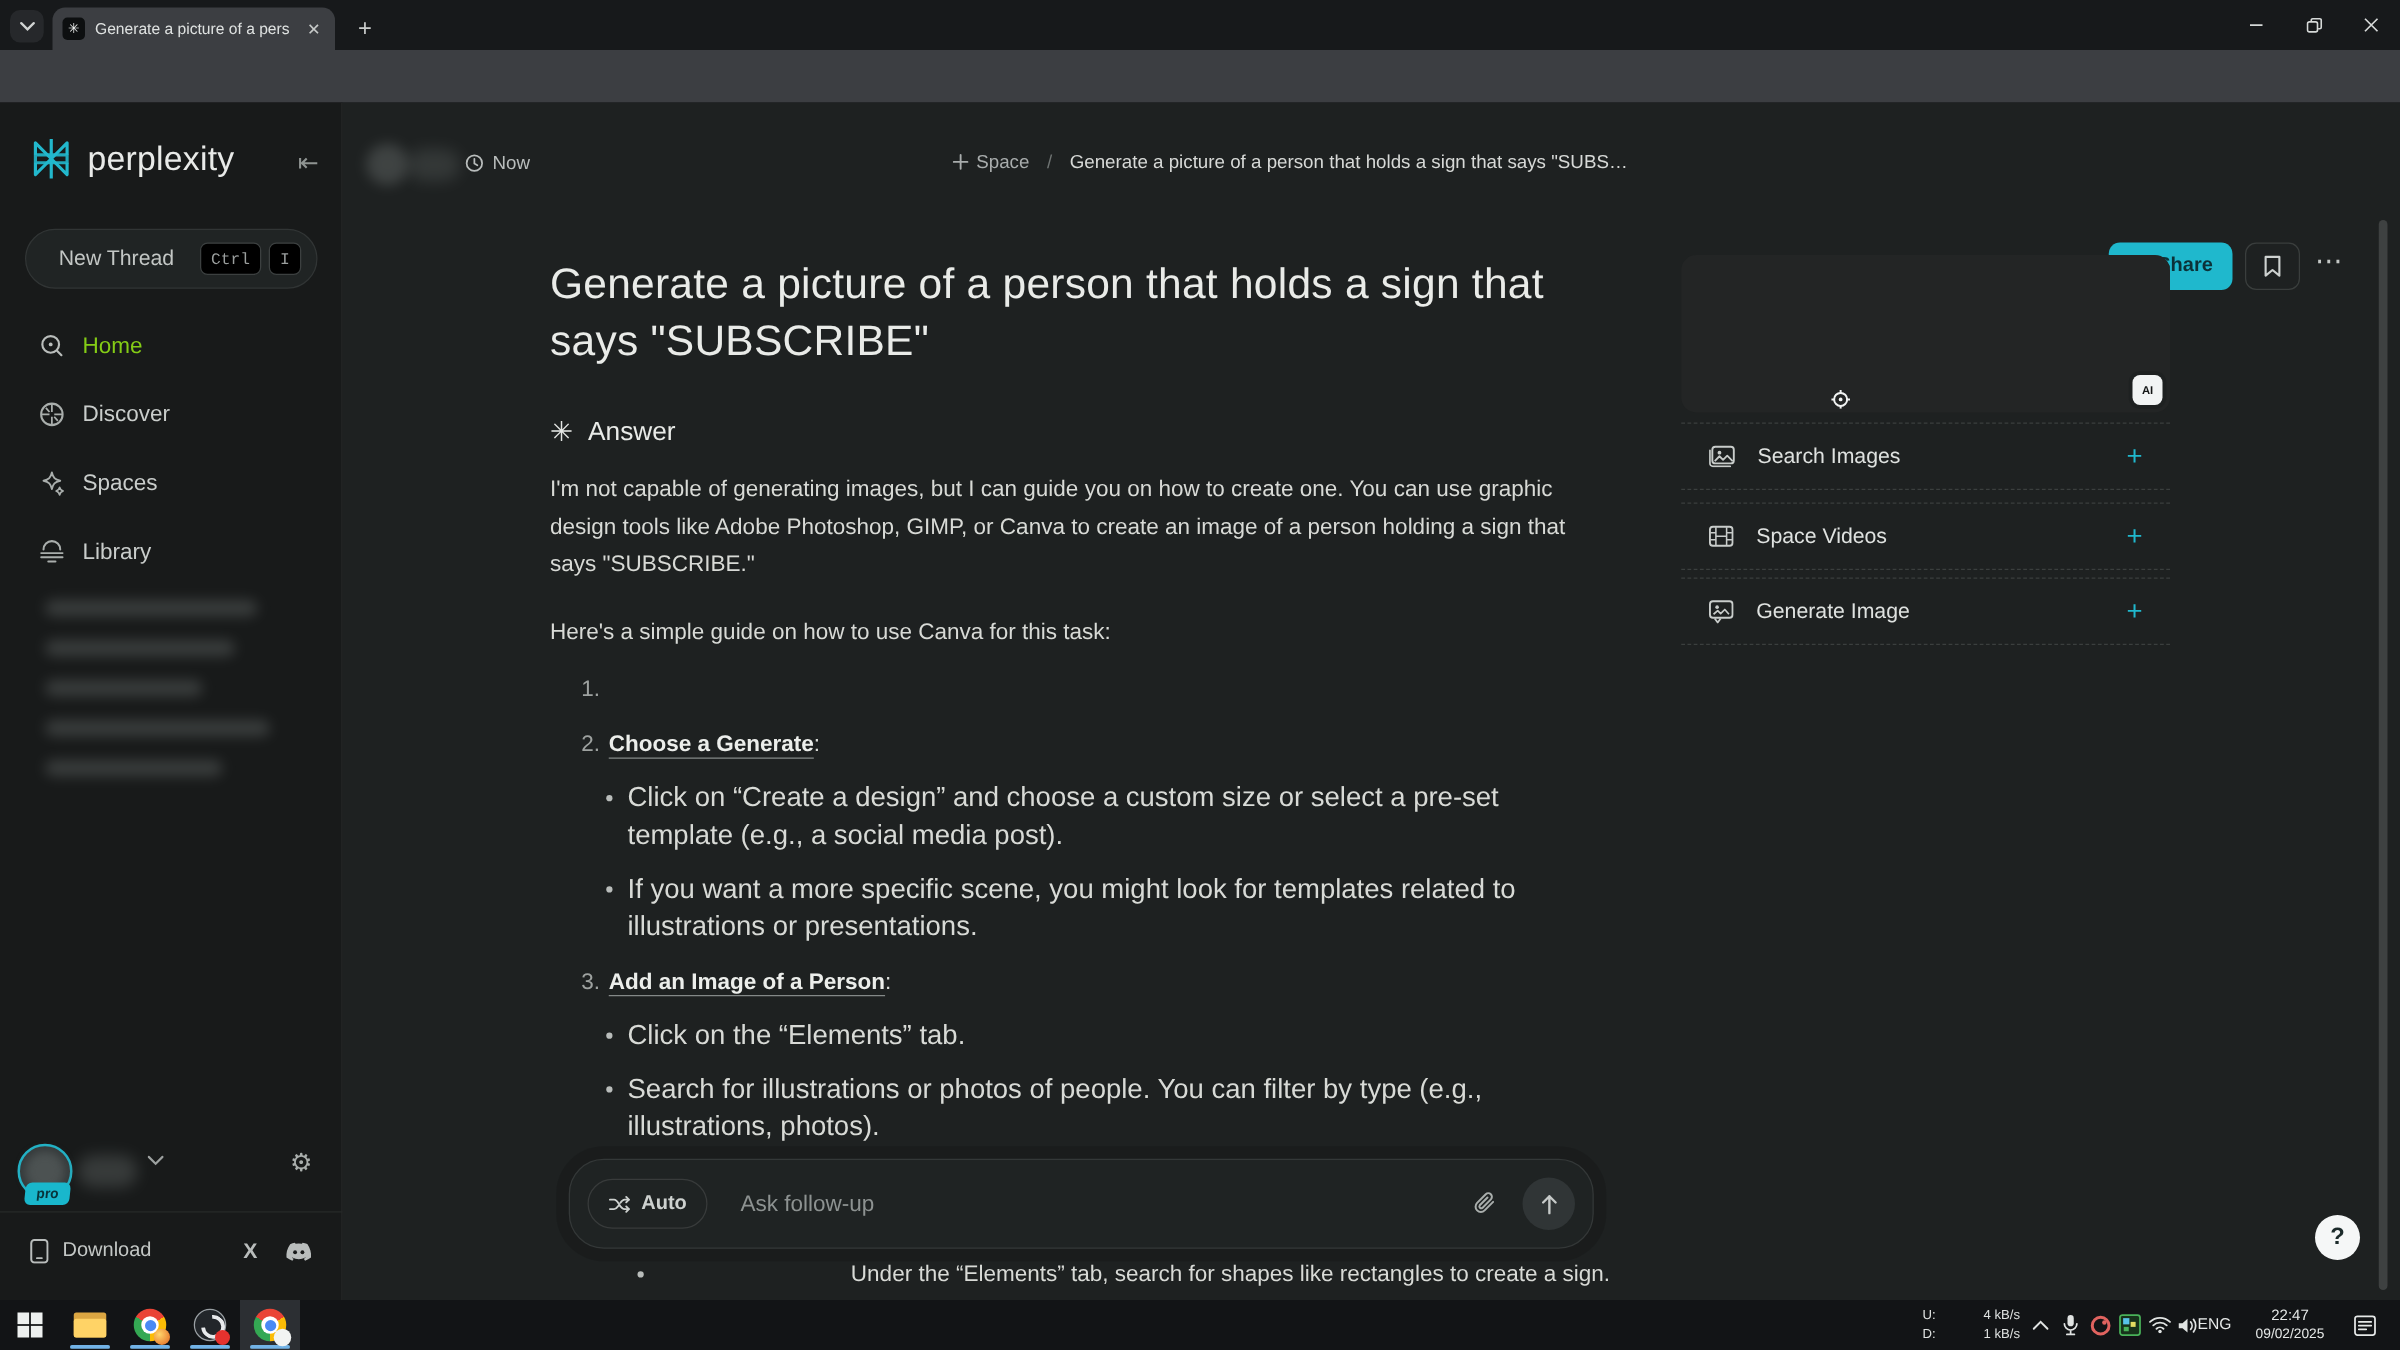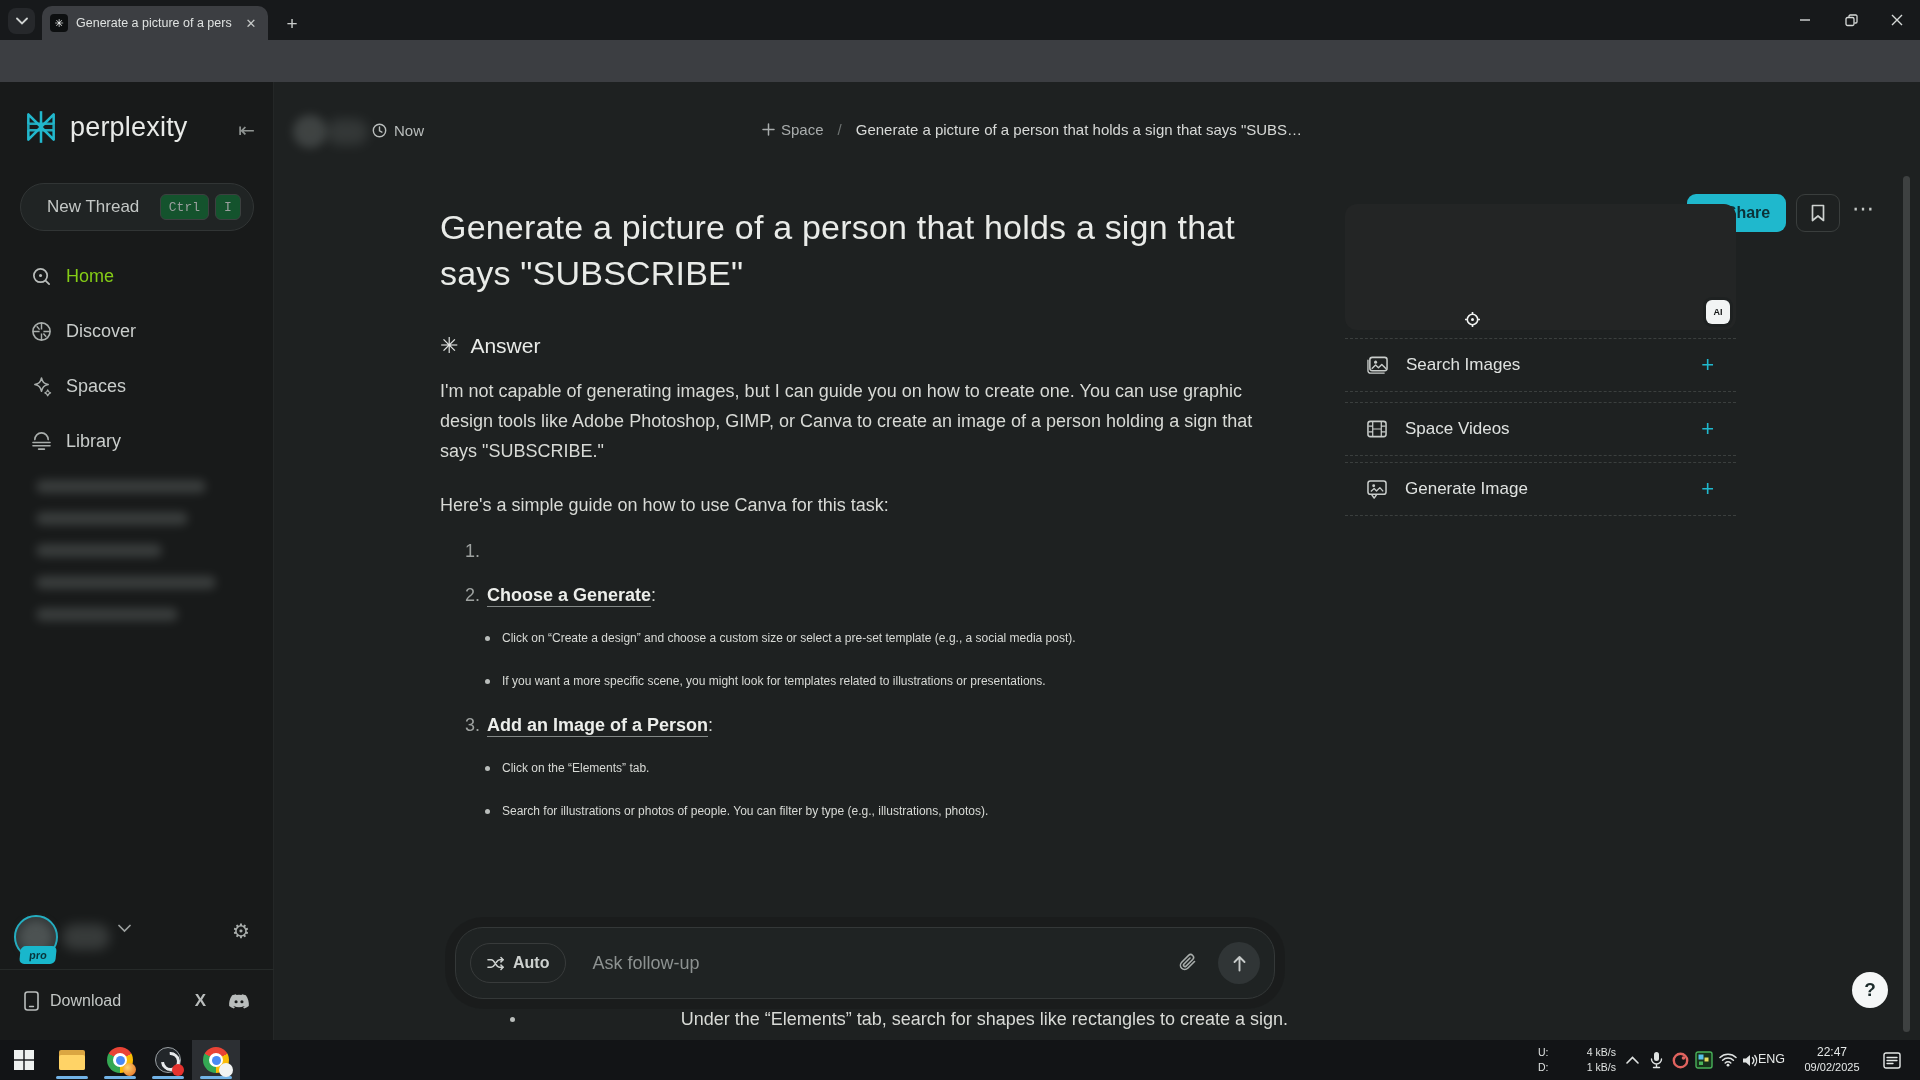--- a/index.html
+++ b/index.html
@@ -36,21 +36,21 @@
   .page { position:absolute; left:0; top:82px; width:1920px; height:958px; background:#1e2121; overflow:hidden; }
 
   
   .sidebar { position:absolute; left:0; top:0; width:274px; height:958px; background:#181a1a; border-right:1px solid #242727; }
   .brand-row { position:absolute; left:22px; top:26px; display:flex; align-items:center; }
   .brand-name { margin-left:10px; font-size:27px; color:#e8eae8; letter-spacing:.2px; }
   .collapse-btn { position:absolute; right:18px; top:36px; color:#8f9492; font-size:20px; }
   .new-thread { position:absolute; left:20px; top:101px; width:234px; height:48px; border-radius:26px; background:#202424; border:1px solid #313535; display:flex; align-items:center; padding:0 12px 0 26px; }
   .new-thread-label { font-size:17px; color:#c3c7c5; font-weight:500; }
   .keys { margin-left:auto; display:flex; gap:6px; }
-  .key { height:26px; min-width:26px; padding:0 8px; border:1px solid #3c4040; border-radius:6px; background:#14532d; color:#9b9f9e; font-family:"Liberation Mono", monospace; font-size:13px; display:flex; align-items:center; justify-content:center; }
+  .key { height:26px; min-width:26px; padding:0 8px; border:1px solid #3c4040; border-radius:6px; background:#000000; color:#9b9f9e; font-family:"Liberation Mono", monospace; font-size:13px; display:flex; align-items:center; justify-content:center; }
   .nav-item { position:absolute; left:0; width:274px; height:44px; display:flex; align-items:center; padding-left:30px; }
   .nav-item .ico { width:22px; display:flex; justify-content:center; }
   .nav-item .lbl { margin-left:14px; font-size:18px; color:#c9cdcb; }
   .nav-item.active .lbl { color:#84cc16; }
   .blur-bar { position:absolute; left:36px; height:13px; border-radius:7px; background:#5c6160; opacity:.5; filter:blur(5px); }
   .account { position:absolute; left:0; top:826px; width:274px; height:60px; }
   .acct-avatar { position:absolute; left:14px; top:7px; width:44px; height:44px; border-radius:50%; border:2px solid #20b8cd; background:#34393a; }
   .acct-avatar-blur { position:absolute; inset:4px; border-radius:50%; background:#4c5252; filter:blur(4px); }
   .pro-badge { position:absolute; left:20px; top:38px; width:36px; height:18px; border-radius:5px; background:#19b7cc; color:#08343a; font-size:11px; font-weight:bold; display:flex; align-items:center; justify-content:center; transform:skewX(-6deg); }
   .acct-name-blur { position:absolute; left:62px; top:16px; width:48px; height:26px; border-radius:13px; background:#565b5a; opacity:.5; filter:blur(6px); }
@@ -80,21 +80,21 @@
   .answer-ico { font-size:22px; color:#e4e6e4; }
   .answer-lbl { font-size:21px; color:#e9ebe8; font-weight:500; }
   .para { margin-top:18px; font-size:18px; line-height:30px; color:#d8dad6; max-width:836px; }
   .guide-line { margin-top:24px; font-size:18px; line-height:30px; color:#d8dad6; }
   .steps { margin-top:16px; }
   .step { display:flex; margin-top:14px; font-size:18px; line-height:30px; color:#d8dad6; }
   .step-num { width:22px; margin-left:25px; color:#9ea2a0; flex:0 0 auto; }
   .step-body b { color:#eceeeb; font-weight:bold; }
   .u { text-decoration:underline; text-decoration-color:#848988; text-underline-offset:5px; text-decoration-thickness:1px; }
   .bullets { list-style:none; margin-top:2px; }
-  .bullets li { position:relative; margin-top:13px; padding-left:87px; font-size:12px; line-height:30px; color:#d8dad6; max-width:848px; }
+  .bullets li { position:relative; margin-top:13px; padding-left:87px; font-size:22px; line-height:30px; color:#d8dad6; max-width:848px; }
   .bullets li::before { content:""; position:absolute; left:70px; top:13px; width:5px; height:5px; border-radius:50%; background:#b9bdbb; }
   .step-wrap .bullets li { padding-left:62px; }
   .step-wrap .bullets li::before { left:45px; }
   a.inline-link { color:#d8dad6; }
 
   .partial-bullet { position:absolute; left:440px; top:922px; width:848px;text-align:right; }
   .partial-bullet ul { list-style:none; }
   .partial-bullet li { position:relative; padding-left:87px; font-size:18px; line-height:30px; color:#d8dad6; }
   .partial-bullet li::before { content:""; position:absolute; left:70px; top:13px; width:5px; height:5px; border-radius:50%; background:#b9bdbb; }
 

